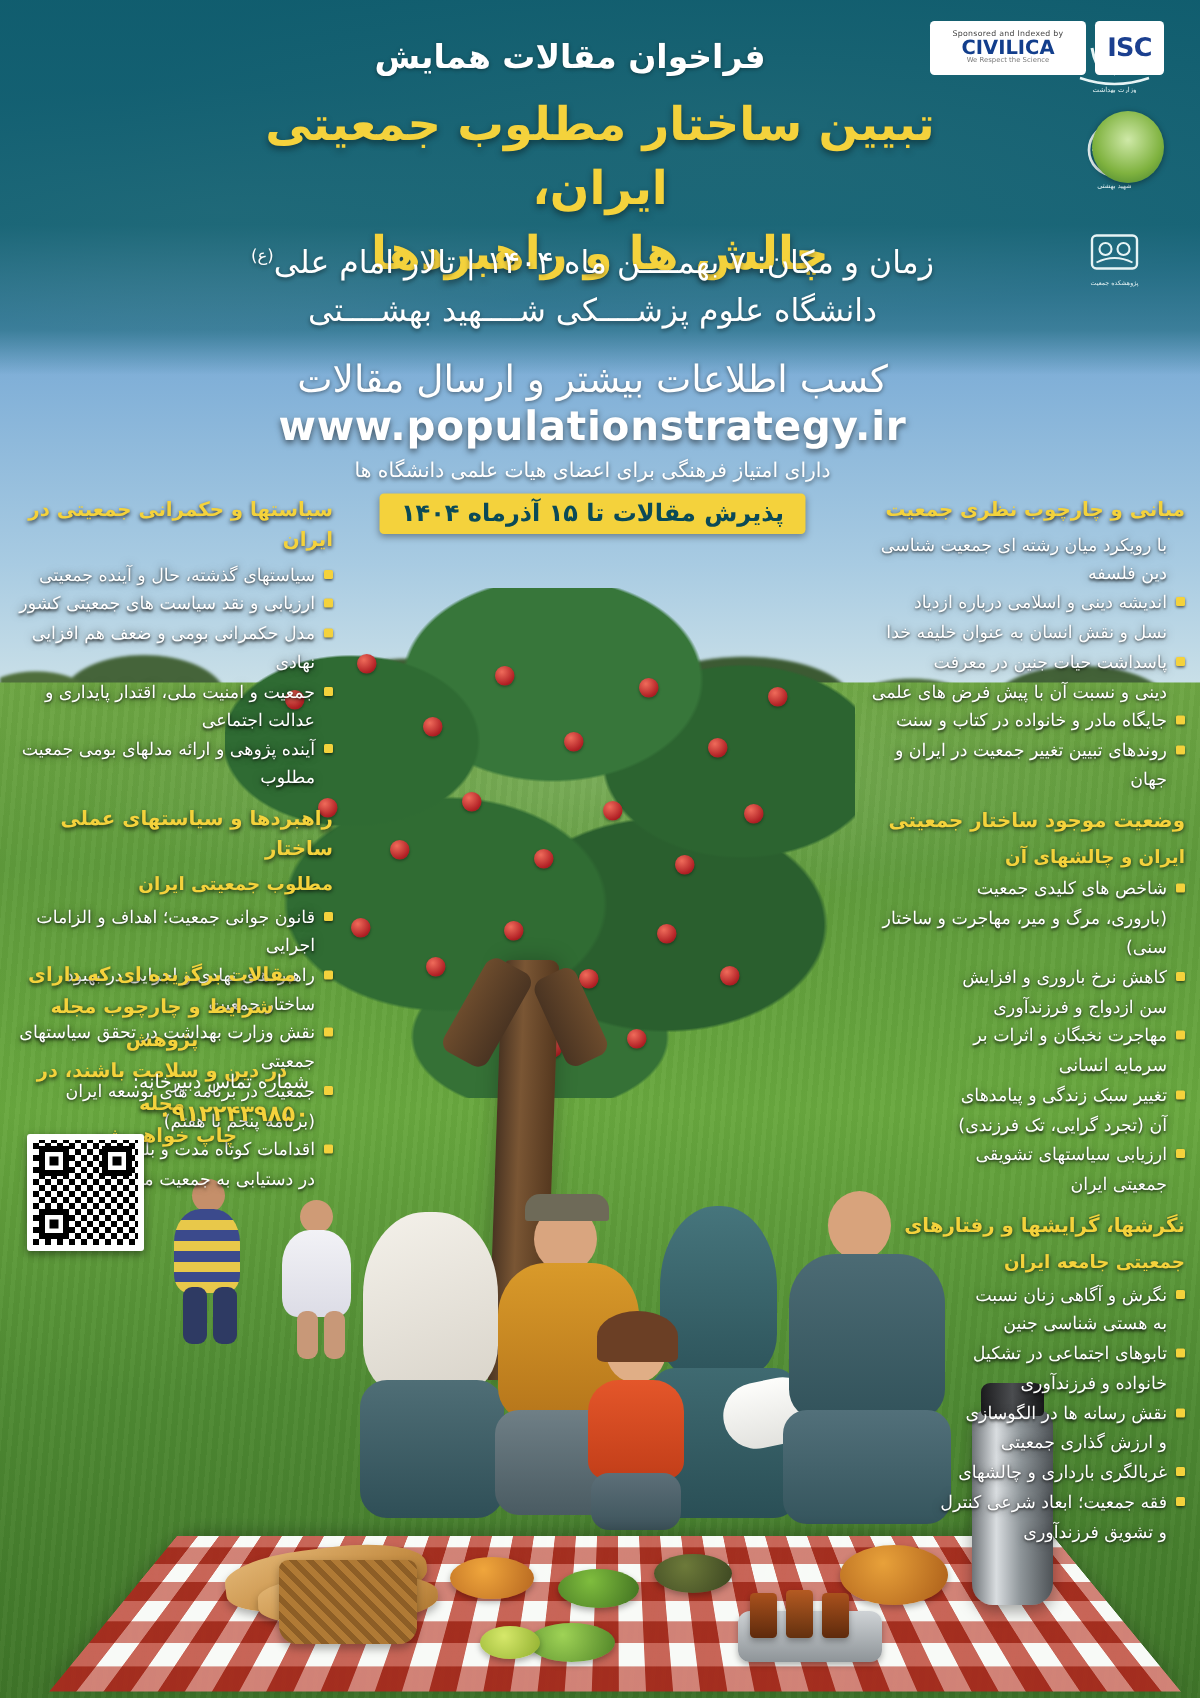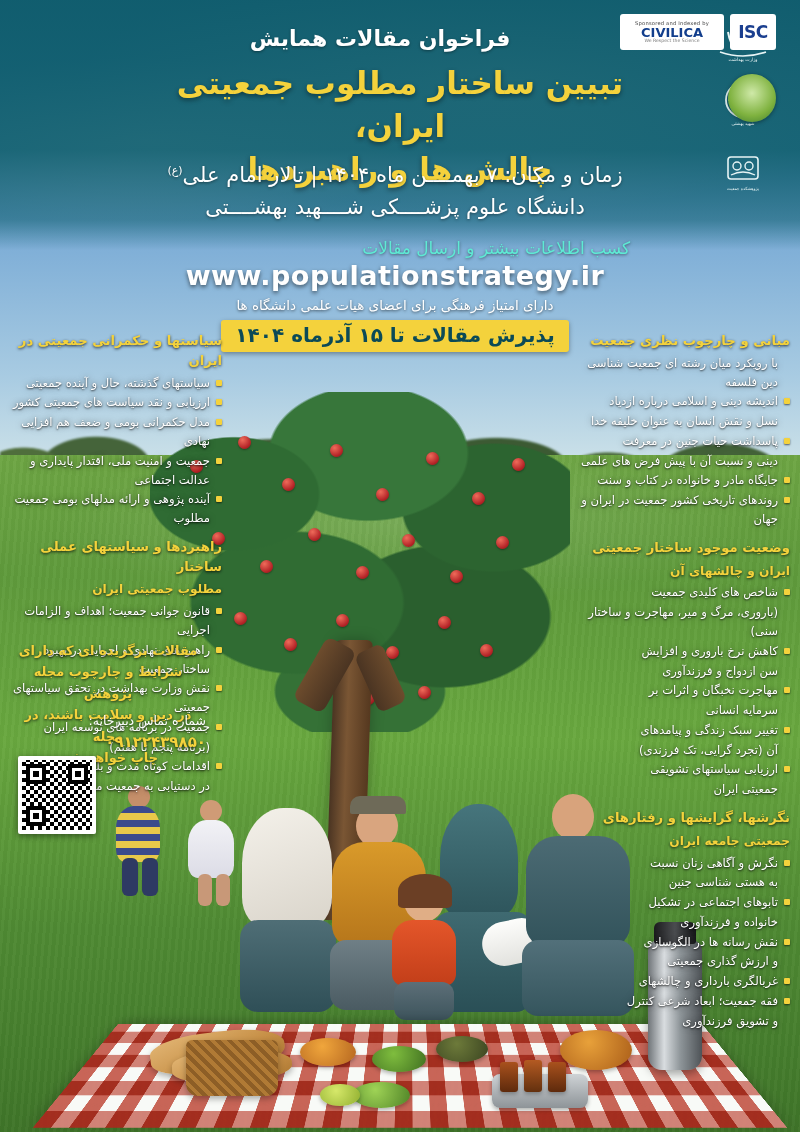--- a/index.html
+++ b/index.html
@@ -192,36 +192,36 @@
     position:absolute; top:160px; right:150px; width:510px;
     text-align:center; color:#ffffff; font-size:21px; line-height:1.5;
     text-shadow:0 1px 3px rgba(0,0,0,.45);
   }
   .when-where .sup { font-size:11px; vertical-align:super; }
 
   .info-block {
     position:absolute; top:238px; right:170px; width:470px; text-align:center;
   }
   .info-more {
-    color:#5eead4; font-size:17px; text-shadow:0 1px 3px rgba(0,0,0,.5);text-align:right;
+    color:#ffffff; font-size:25px; text-shadow:0 1px 3px rgba(0,0,0,.5);
   }
   .info-url {
     color:#ffffff; font-size:27px; font-weight:bold; letter-spacing:.5px;
     font-family:"DejaVu Sans", "Liberation Sans", sans-serif;
     text-shadow:0 2px 4px rgba(0,0,0,.55);
     margin-top:2px;
   }
   .info-credit {
     color:#ffffff; font-size:13.5px; margin-top:6px;
     text-shadow:0 1px 3px rgba(0,0,0,.6);
   }
   .deadline-pill {
     display:inline-block; margin-top:7px;
     background:#f4d23c; color:#0b4a57; font-weight:bold;
-    font-size:20px; padding:3px 14px 5px; border-radius:3px;
+    font-size:16px; padding:3px 14px 5px; border-radius:3px;
     box-shadow:0 2px 5px rgba(0,0,0,.35);
   }
 
   
   .col {
     position:absolute; top:331px; width:212px;
     color:#ffffff; font-size:11.6px; line-height:1.62;
     text-shadow:0 1px 2px rgba(0,0,0,.75), 0 0 6px rgba(0,0,0,.5);
   }
   .col-right { right:10px; }
@@ -457,21 +457,21 @@
   <div class="col col-right">
 
     <div class="sec-head first">مبانی و چارچوب نظری جمعیت</div>
     <ul class="topics">
       <li class="nodot">با رویکرد میان رشته ای جمعیت شناسی دین فلسفه</li>
       <li>اندیشه دینی و اسلامی درباره ازدیاد</li>
       <li class="nodot">نسل و نقش انسان به عنوان خلیفه خدا</li>
       <li>پاسداشت حیات جنین در معرفت</li>
       <li class="nodot">دینی و نسبت آن با پیش فرض های علمی</li>
       <li>جایگاه مادر و خانواده در کتاب و سنت</li>
-      <li>روندهای تاریخی کشور جمعیت در ایران و جهان</li>
+      <li>روندهای تبیین تغییر جمعیت در ایران و جهان</li>
     </ul>
 
     <div class="sec-head">وضعیت موجود ساختار جمعیتی</div>
     <div class="sub-head">ایران و چالشهای آن</div>
     <ul class="topics">
       <li>شاخص های کلیدی جمعیت</li>
       <li class="nodot">(باروری، مرگ و میر، مهاجرت و ساختار سنی)</li>
       <li>کاهش نرخ باروری و افزایش</li>
       <li class="nodot">سن ازدواج و فرزندآوری</li>
       <li>مهاجرت نخبگان و اثرات بر</li>

